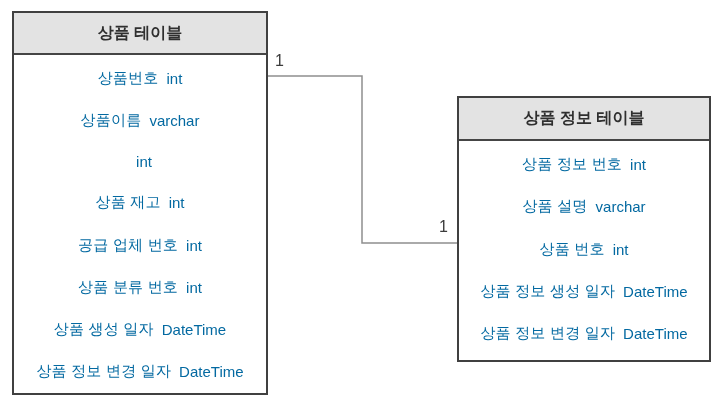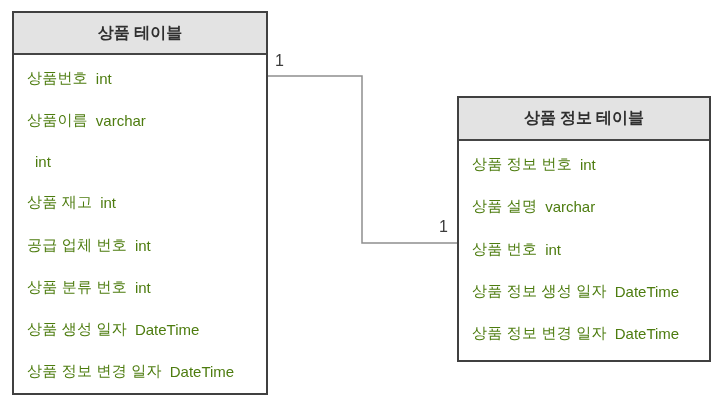--- a/index.html
+++ b/index.html
@@ -40,35 +40,35 @@
     border-bottom: 2px solid #454545;
     display: flex;
     align-items: center;
     justify-content: center;
     font-size: 16px;
     font-weight: bold;
     color: #2f2f2f;
     flex: 0 0 auto;
   }
   .db-table.left .db-table-header { height: 40px; }
-  .db-table.right .db-table-header { height: 41px; font-family: Liberation Serif, serif; }
+  .db-table.right .db-table-header { height: 41px; }
   .db-table-body {
     flex: 1 1 auto;
     display: flex;
     flex-direction: column;
     padding: 2px 0 0 0;
   }
   .db-row {
     flex: 1 1 auto;
     display: flex;
     align-items: center;
-    justify-content: flex-start;
+    justify-content: center;
     padding: 0 13px;
     font-size: 15px;
-    color: #4d7c0f;
+    color: #0369a1;
     white-space: nowrap;
   }
   .db-table.right .db-table-body { padding-bottom: 5px; }
   .col-name {
     text-align: left;
     letter-spacing: 0.2px;
   }
   .col-type {
     text-align: right;
     margin-left: 8px;

